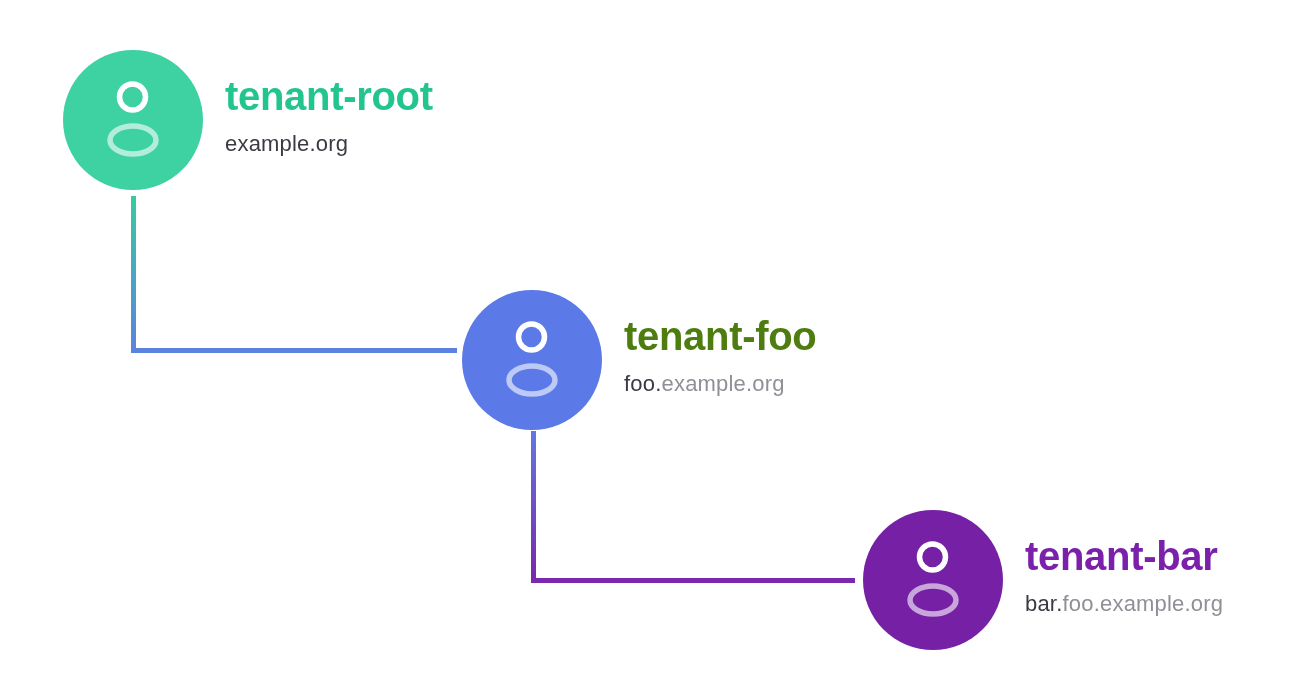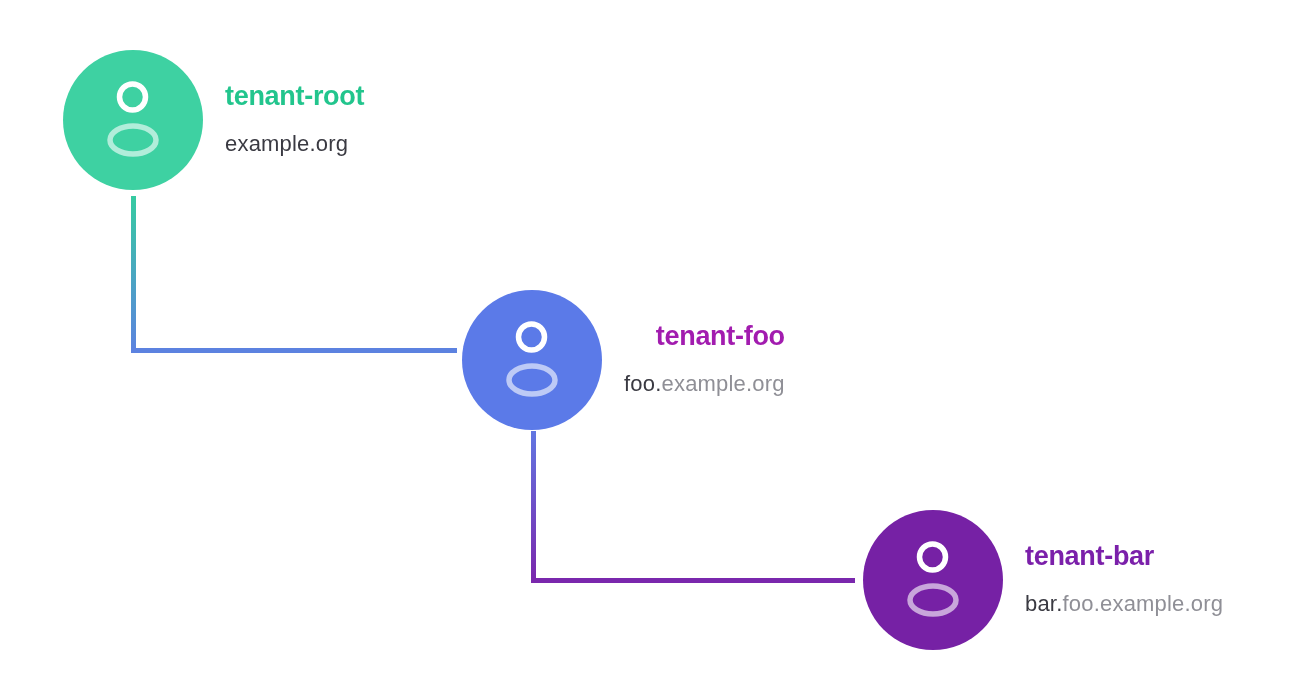--- a/index.html
+++ b/index.html
@@ -49,21 +49,21 @@
     stroke: rgba(255,255,255,0.6);
     stroke-width: 5.5;
   }
   .label {
     position: absolute;
     left: 162px;
     top: 27px;
     white-space: nowrap;
   }
   .title {
-    font-size: 27px;
+    font-size: 40px;
     font-weight: 700;
     line-height: 38px;
     letter-spacing: -0.3px;
   }
   .domain {
     margin-top: 16px;
     font-size: 22px;
     line-height: 26px;
     letter-spacing: 0.2px;
   }
@@ -106,21 +106,21 @@
   </div>
 
   <div class="node node-foo">
     <div class="avatar" style="background-color: rgb(91, 122, 232);">
       <svg viewBox="0 0 140 140">
         <circle class="head-ring" cx="69.5" cy="47" r="13"></circle>
         <ellipse class="body-ring" cx="70" cy="90" rx="23" ry="14"></ellipse>
       </svg>
     </div>
     <div class="label">
-      <div class="title" style="color: #a21caf; text-align: right;">tenant-foo</div>
+      <div class="title" style="color: #4d7c0f; text-align: right;">tenant-foo</div>
       <div class="domain"><span class="dark">foo.</span><span class="gray">example.org</span></div>
     </div>
   </div>
 
   <div class="node node-bar">
     <div class="avatar" style="background-color: rgb(118, 33, 165);">
       <svg viewBox="0 0 140 140">
         <circle class="head-ring" cx="69.5" cy="47" r="13"></circle>
         <ellipse class="body-ring" cx="70" cy="90" rx="23" ry="14"></ellipse>
       </svg>

